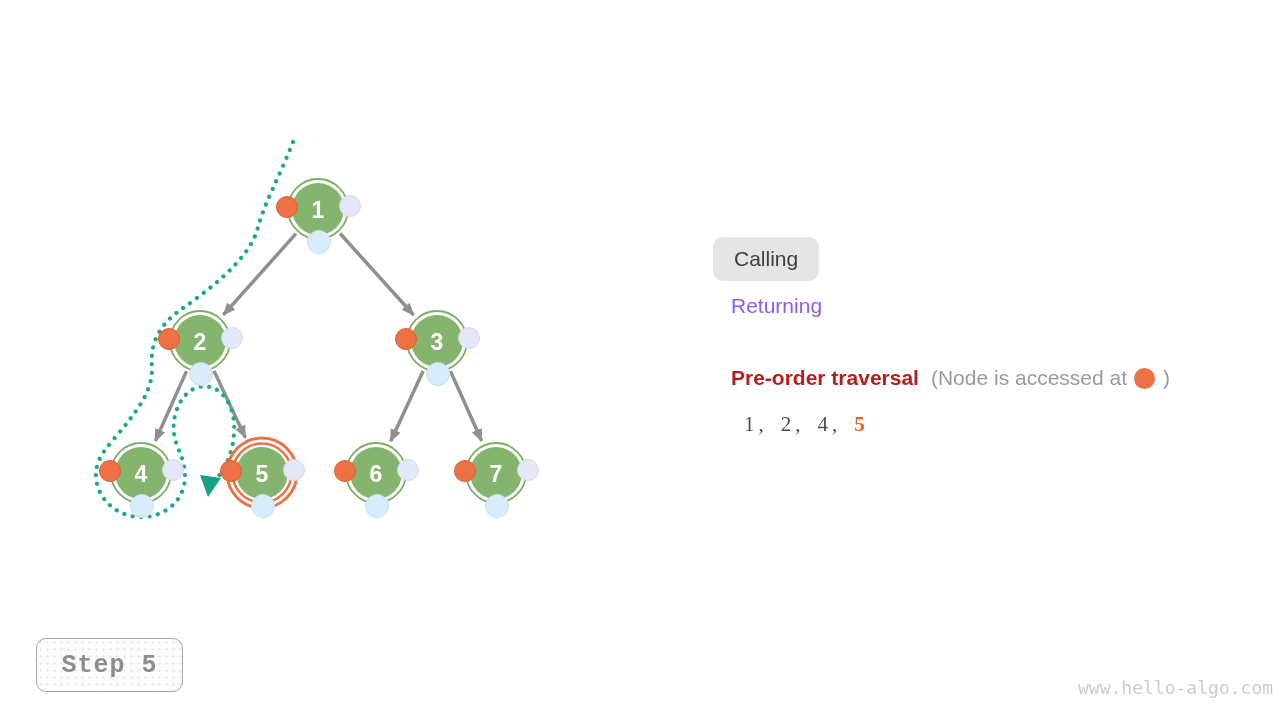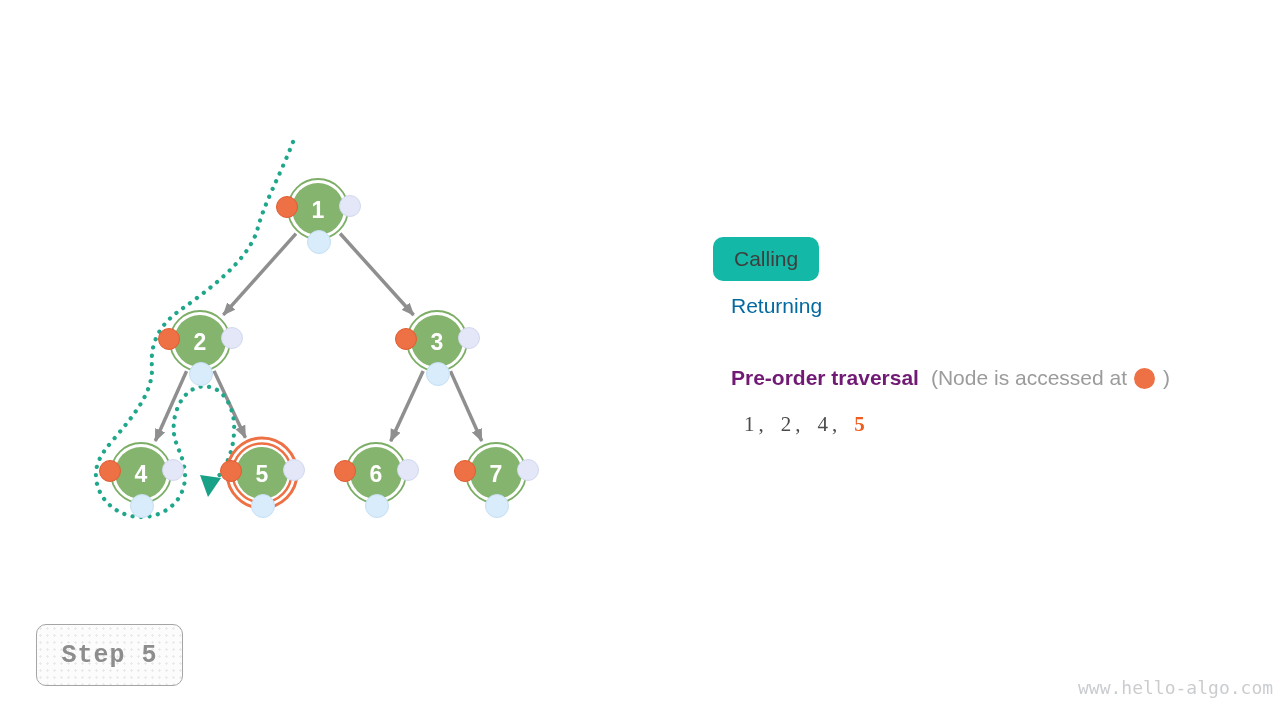--- a/index.html
+++ b/index.html
@@ -8,48 +8,48 @@
     background:#ffffff;
     font-family:"Liberation Sans", sans-serif;
   }
   .stage{position:absolute;inset:0;}
   #tree-svg{position:absolute;left:0;top:0;}
 
   
   .calling-badge{
     position:absolute;left:713px;top:237px;
     height:44px;line-height:44px;padding:0 21px;
-    background:#14b8a6;border-radius:10px;
+    background:#e5e5e5;border-radius:10px;
     font-size:21px;color:#3e3e3e;
   }
   .returning-label{
     position:absolute;left:731px;top:294px;
-    font-size:21px;color:#0369a1;
+    font-size:21px;color:#8b5cf6;
   }
   .traversal-row{
     position:absolute;left:731px;top:366px;
     font-size:21px;white-space:nowrap;
   }
-  .trav-title{font-weight:bold;color:#701a75;}
+  .trav-title{font-weight:bold;color:#b91c1c;}
   .trav-note{color:#9b9b9b;margin-left:12px;}
   .note-dot{
     display:inline-block;width:21px;height:21px;border-radius:50%;
     background:#ee7045;vertical-align:-4px;margin:0 8px 0 7px;
   }
   .sequence{
     position:absolute;left:744px;top:412px;
     font-size:21px;color:#4b4b4b;white-space:nowrap;font-family:Liberation Serif, serif;
   }
   .seq-item{margin-right:17px;}
   .seq-comma{margin-left:4px;}
   .seq-current{color:#ef5c1e;font-weight:bold;}
 
   
   .step-box{
-    position:absolute;left:36px;top:624px;width:147px;height:62px;
+    position:absolute;left:36px;top:638px;width:147px;height:54px;
     box-sizing:border-box;border:1.5px solid #a5a5a5;border-radius:10px;
     background-color:#fcfcfc;
     background-image:radial-gradient(#eaeaea 1px, transparent 1.3px);
     background-size:7px 7px;
     display:flex;align-items:center;justify-content:center;
     font-family:"Liberation Mono","DejaVu Sans Mono",monospace;
     font-size:25px;font-weight:bold;color:#8d8d8d;letter-spacing:1px;
   }
 
   .watermark{

